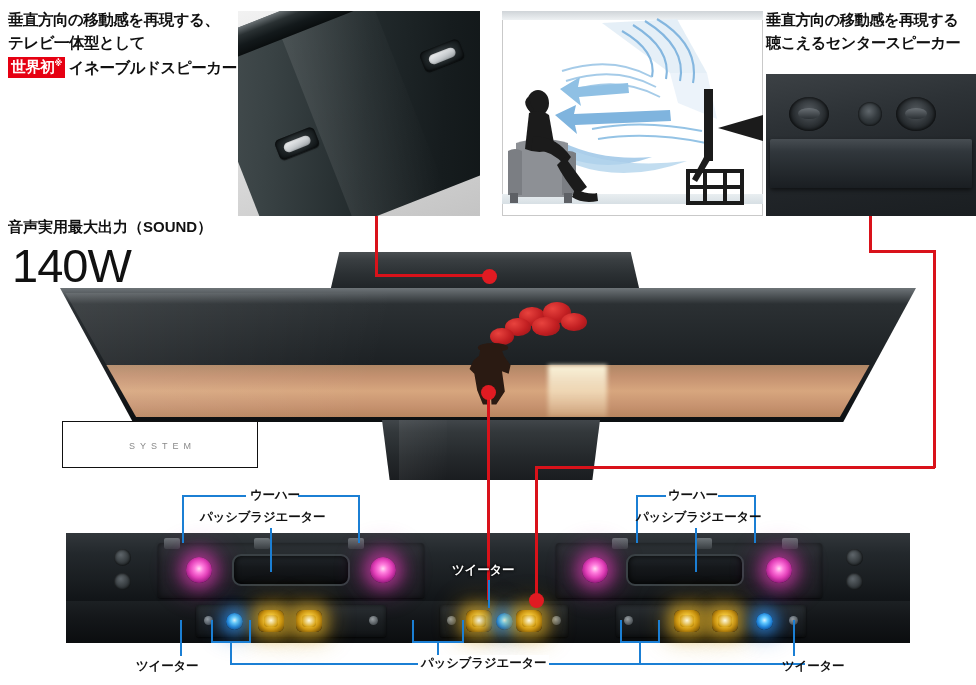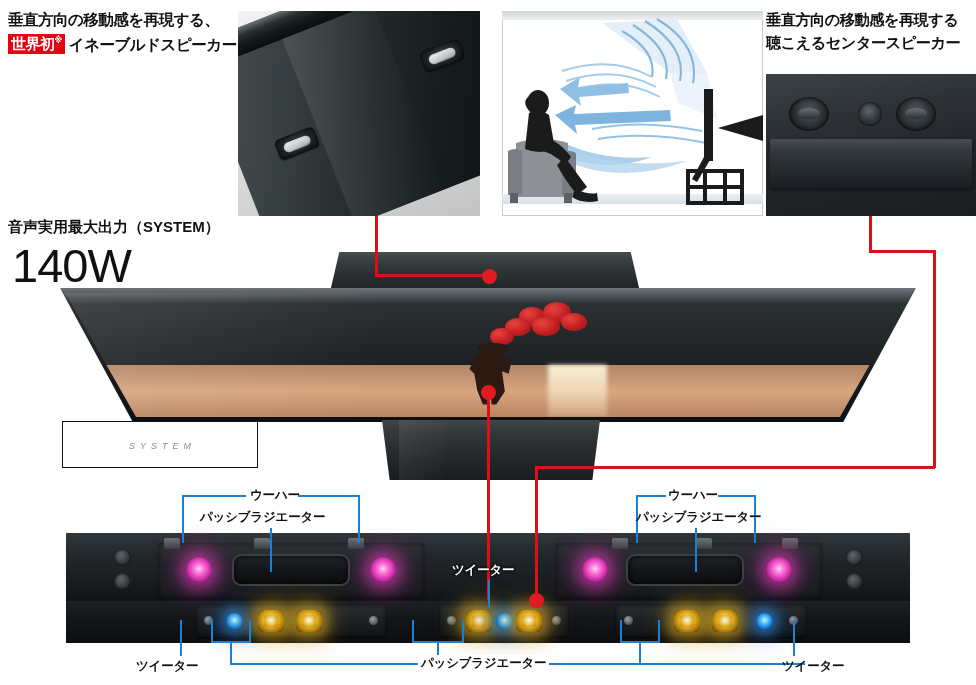--- a/index.html
+++ b/index.html
@@ -59,21 +59,21 @@
     background:#fff;
     display:flex; flex-direction:column;
     align-items:center; justify-content:center;
   }
   #dss-logo .dss-main {
     font-size: 19.5px; font-weight: bold; color:#1a1a1a;
     letter-spacing: 2.2px; line-height:1;
   }
   #dss-logo .dss-sub {
     font-size: 9px; color:#8a8a8a; letter-spacing: 5px;
-    margin-top: 3px; line-height:1; padding-left:5px;font-style:italic;
+    margin-top: 3px; line-height:1; padding-left:5px;
   }
 
   
   .panel { position:absolute; overflow:hidden; background:#ddd; }
 
   
   #panel-enabled { left: 238px; top: 11px; width: 242px; height: 205px; }
   #panel-enabled .bg {
     position:absolute; inset:0;
     background: linear-gradient(160deg,#f2f2f2 0%, #e3e3e3 35%, #d2d2d2 70%, #c4c4c4 100%);
@@ -329,20 +329,21 @@
   
   .df { position:absolute; }
 </style>
 </head>
 <body>
 
 <div id="root">
 
   <div class="headline" id="hl-top-left">
     <span class="ln">垂直方向の移動感を再現する、</span>
+    <span class="ln">テレビ一体型として</span>
     <span class="ln">
       <span class="badge-sekai"><span>世界初</span><sup>※</sup></span><span class="after-badge">イネーブルドスピーカー</span>
     </span>
   </div>
 
   <div class="headline" id="hl-top-right">
     <span class="ln">垂直方向の移動感を再現する</span>
     <span class="ln">聴こえるセンタースピーカー</span>
   </div>
 
@@ -415,21 +416,21 @@
   </div>
 
   <div class="panel" id="panel-center">
     <div class="bg"></div>
     <div class="bar"></div>
     <div class="ovalspk" id="pc-spk-l"></div>
     <div class="roundspk"></div>
     <div class="ovalspk" id="pc-spk-r"></div>
   </div>
 
-  <div id="jeita-label">音声実用最大出力（SYSTEM）</div>
+  <div id="jeita-label">音声実用最大出力（SOUND）</div>
   <div id="jeita-value">140W</div>
 
   <div id="tv">
     <div id="tv-topbar"></div>
     <div id="tv-screen-wrap">
       <div id="tv-bezel"></div>
       <div id="tv-screen">
         <div class="sea"></div>
         <div class="sun-glint"></div>
         <div class="stick"></div>

